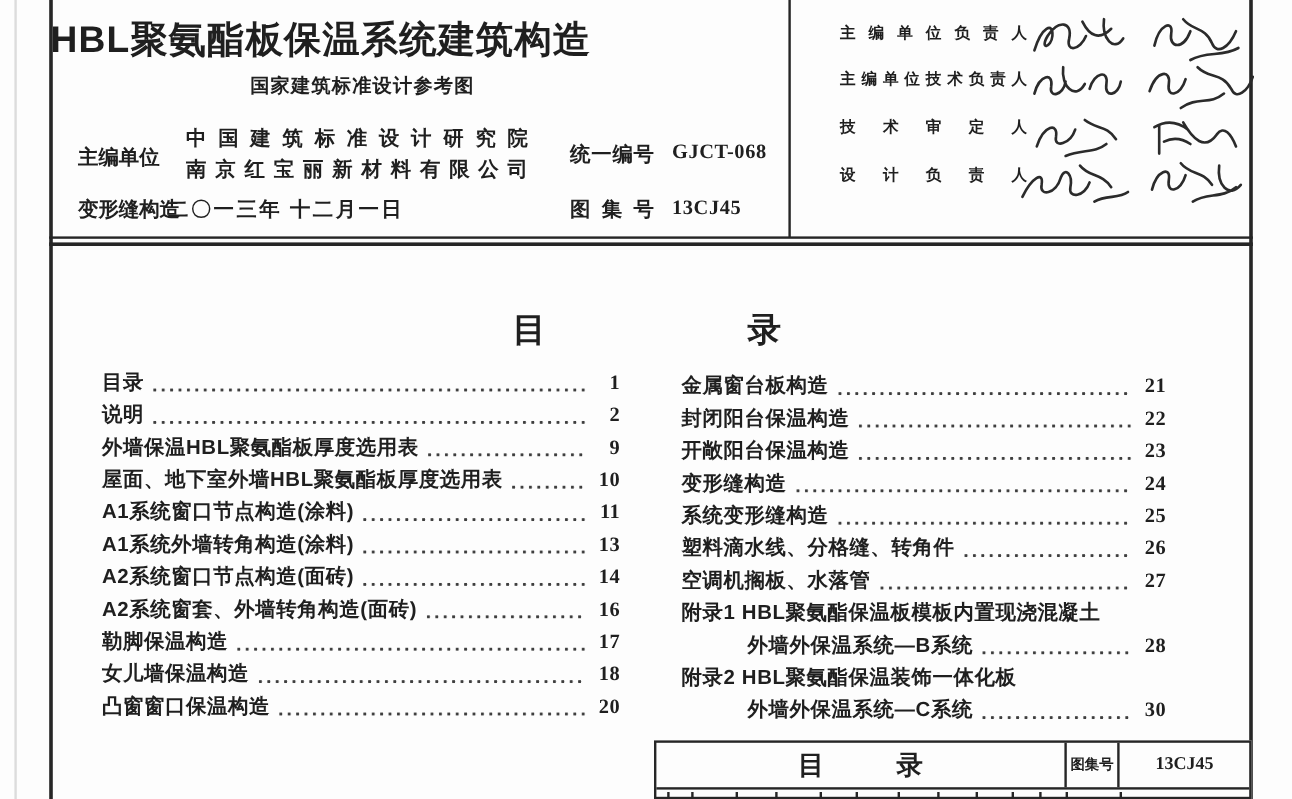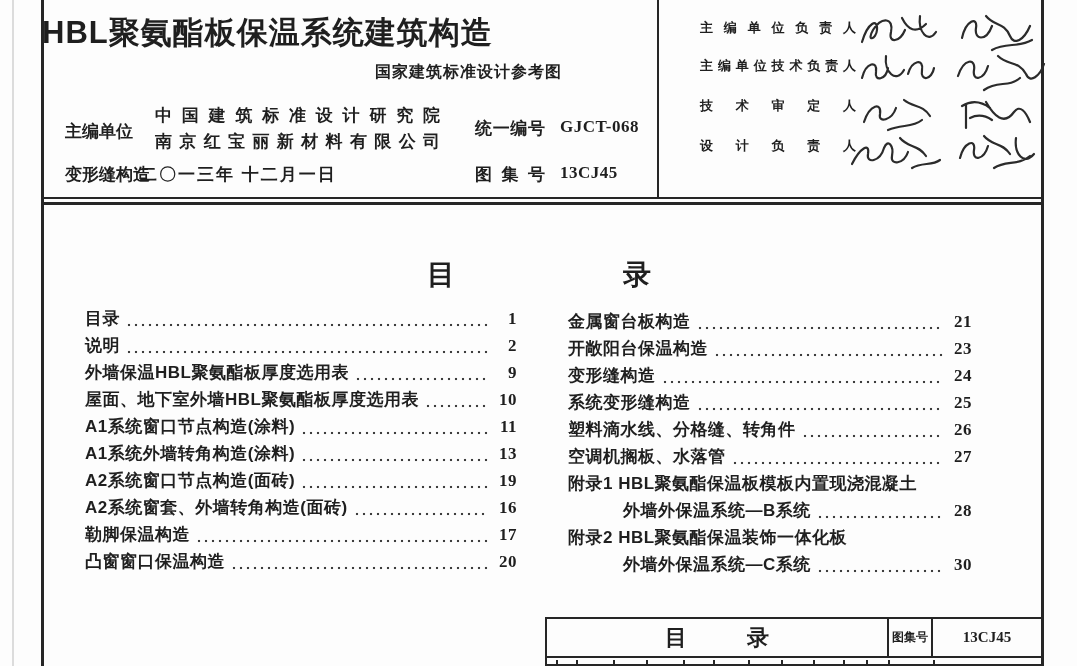--- a/index.html
+++ b/index.html
@@ -9,21 +9,21 @@
     font-family:"Liberation Sans",sans-serif;
   }
   .abs{position:absolute;}
   .vline{position:absolute;background:#262626;}
   .hline{position:absolute;background:#262626;}
   .scanline{position:absolute;background:#dcdcdc;}
 
   
   .doc-title{left:42px;top:12px;width:560px;
     font-size:31px;font-weight:bold;letter-spacing:1px;white-space:nowrap;}
-  .doc-subtitle{left:42px;top:62px;width:520px;text-align:right;
+  .doc-subtitle{left:42px;top:62px;width:520px;text-align:center;
     font-size:16px;font-weight:600;letter-spacing:1px;}
   .meta-label{font-size:17px;font-weight:600;white-space:nowrap;}
   .jlabel{display:block;text-align:justify;text-align-last:justify;}
   .editor-val{left:155px;width:285px;font-size:17px;font-weight:600;
     text-align:justify;text-align-last:justify;}
   .code-val{font-family:"Liberation Serif",serif;font-size:17px;font-weight:600;
     letter-spacing:.5px;white-space:nowrap;}
   .date-val{font-size:17px;font-weight:600;letter-spacing:2px;white-space:nowrap;}
 
   
@@ -143,44 +143,54 @@
         <span class="pg">11</span>
       </div>
     <div class="toc-entry">
         <span>A1系统外墙转角构造(涂料)</span>
         <span class="leader"></span>
         <span class="pg">13</span>
       </div>
     <div class="toc-entry">
         <span>A2系统窗口节点构造(面砖)</span>
         <span class="leader"></span>
-        <span class="pg">19</span>
+        <span class="pg">14</span>
       </div>
     <div class="toc-entry">
         <span>A2系统窗套、外墙转角构造(面砖)</span>
         <span class="leader"></span>
         <span class="pg">16</span>
       </div>
     <div class="toc-entry">
         <span>勒脚保温构造</span>
         <span class="leader"></span>
         <span class="pg">17</span>
       </div>
     <div class="toc-entry">
+        <span>女儿墙保温构造</span>
+        <span class="leader"></span>
+        <span class="pg">18</span>
+      </div>
+    <div class="toc-entry">
         <span>凸窗窗口保温构造</span>
         <span class="leader"></span>
         <span class="pg">20</span>
       </div>
   </div>
 
   <div class="toc-col" style="left:568px;top:308px;width:404px;">
     <div class="toc-entry">
         <span>金属窗台板构造</span>
         <span class="leader"></span>
         <span class="pg">21</span>
+      </div>
+    <div class="toc-entry">
+        <span>封闭阳台保温构造</span>
+        <span class="leader"></span>
+        <span class="pg">22</span>
       </div>
     <div class="toc-entry">
         <span>开敞阳台保温构造</span>
         <span class="leader"></span>
         <span class="pg">23</span>
       </div>
     <div class="toc-entry">
         <span>变形缝构造</span>
         <span class="leader"></span>
         <span class="pg">24</span>

